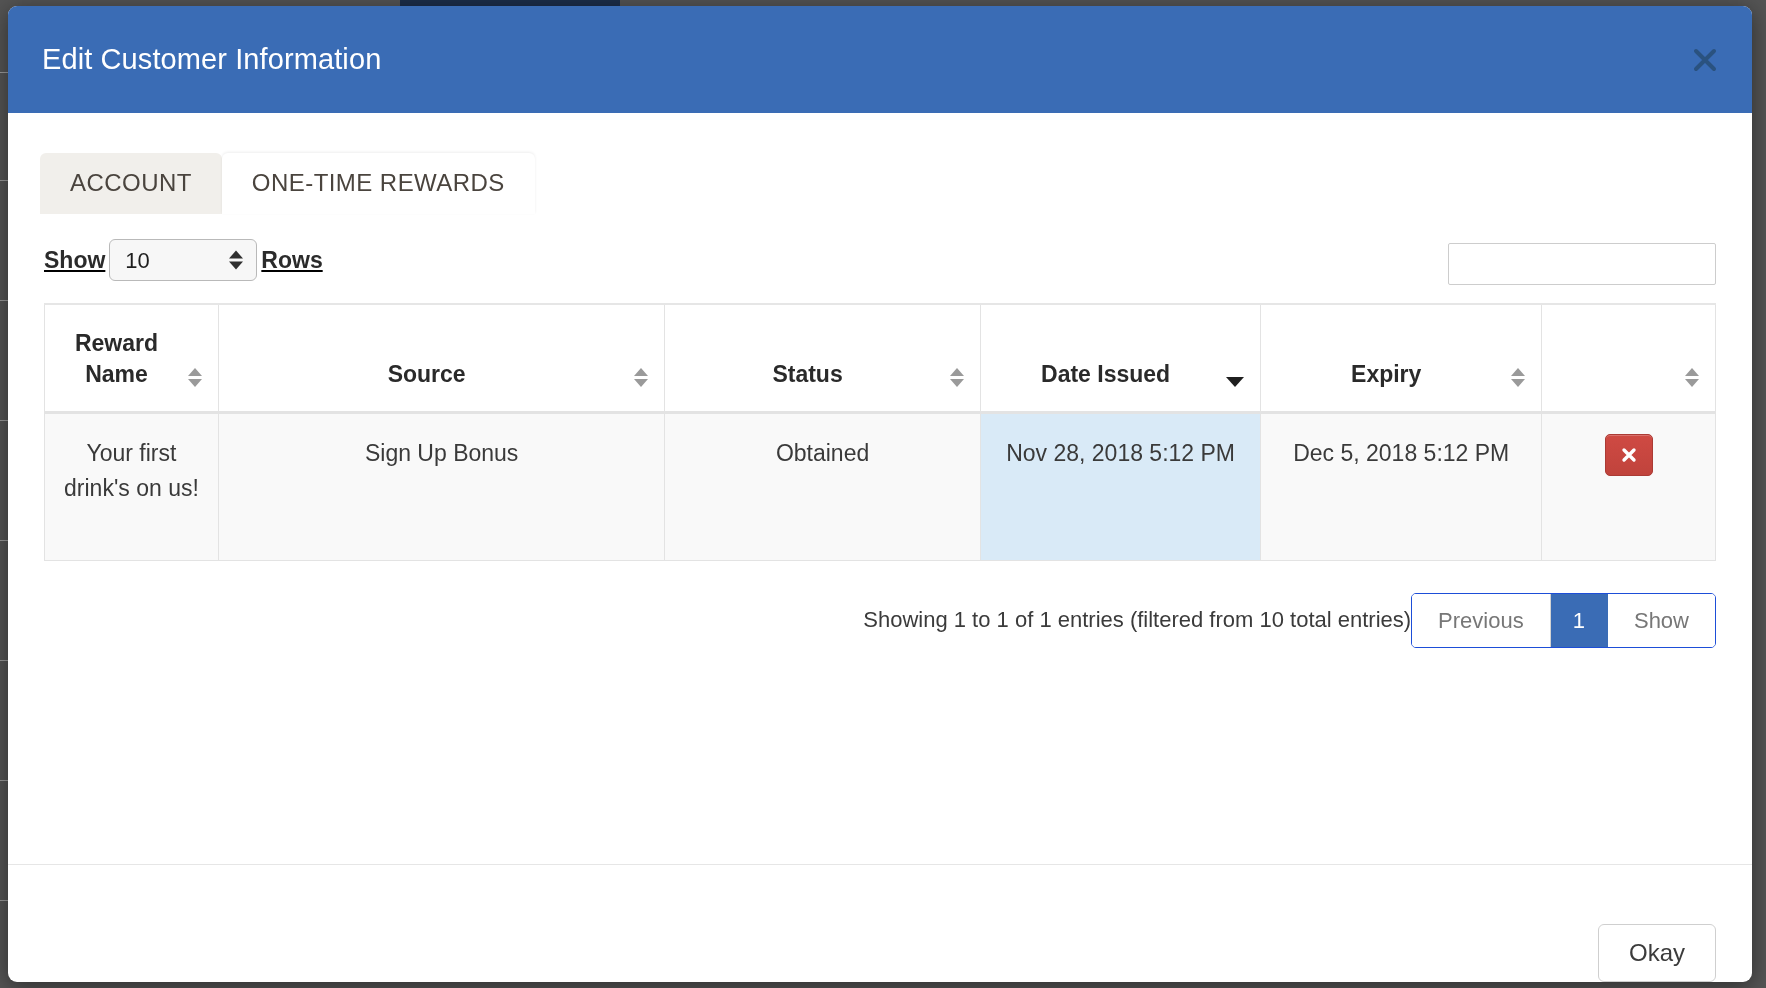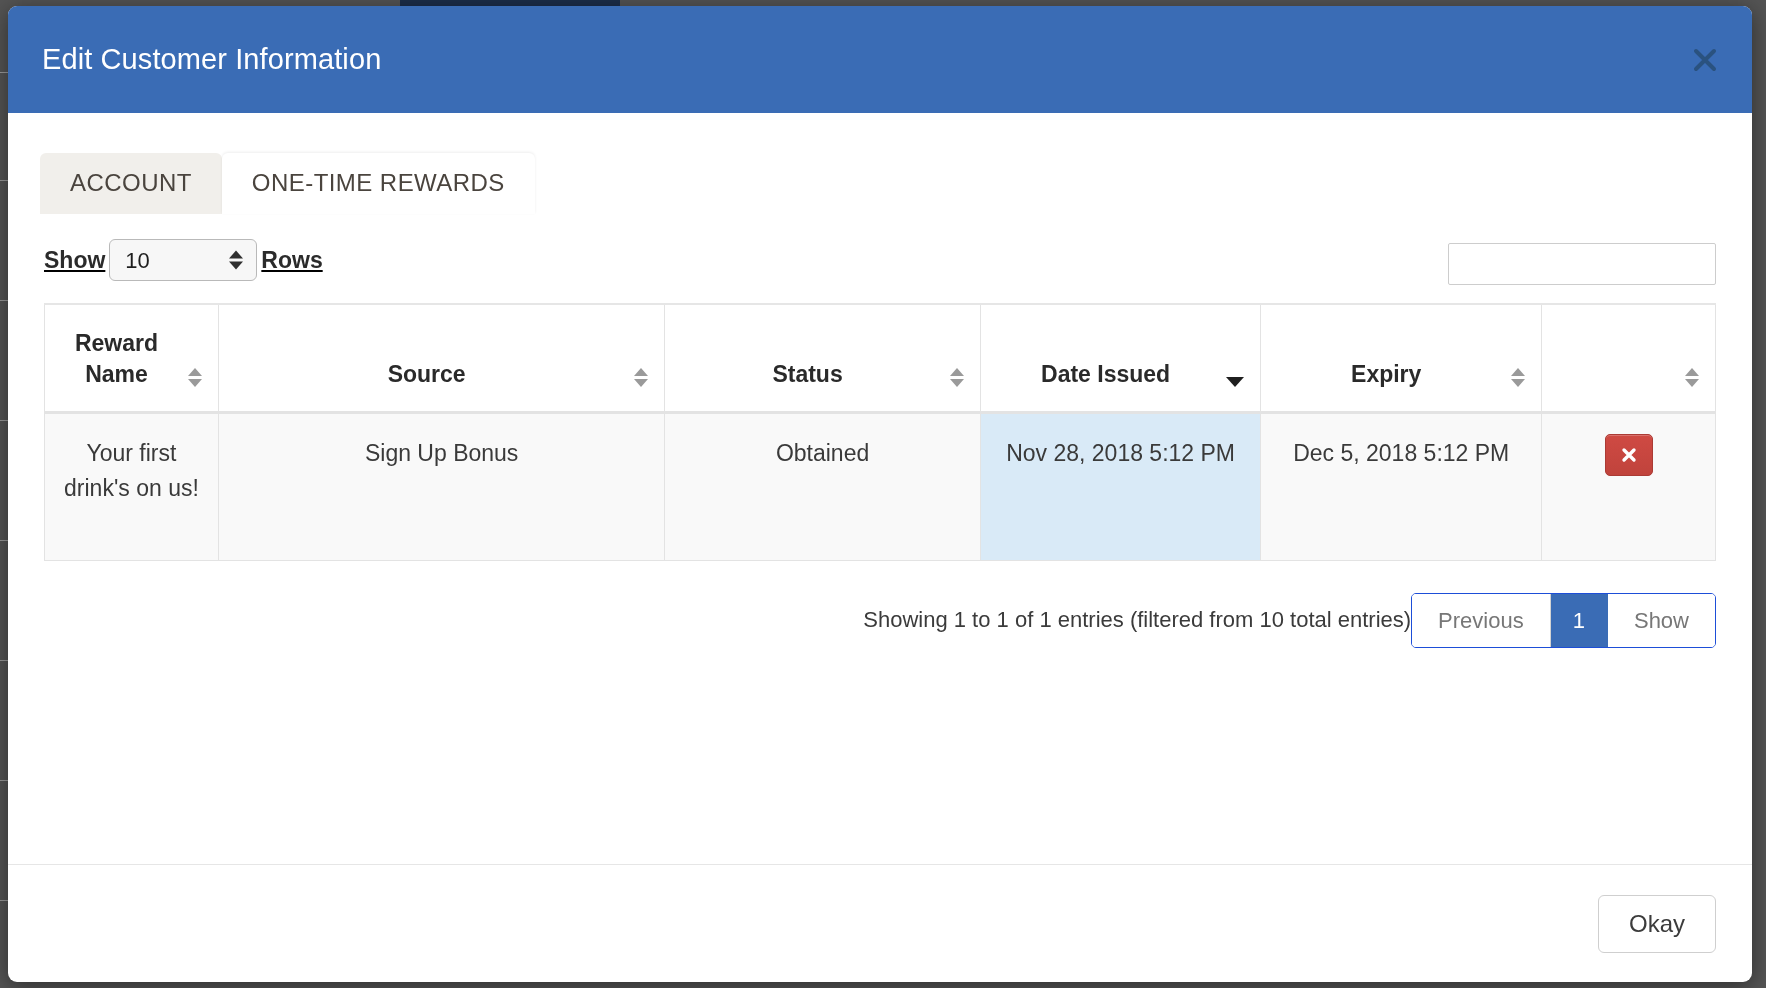--- a/index.html
+++ b/index.html
@@ -274,21 +274,21 @@
     border-right-color: #3a6cb5;
   }
   .pagination .page.num { padding: 14px 22px; }
 
   
   #modal-footer {
     flex: none;
     height: 118px;
     border-top: 1px solid #e6e6e6;
     display: flex;
-    align-items: center;
+    align-items: flex-end;
     justify-content: flex-end;
     padding: 0 36px;
   }
   #okay-btn {
     font-family: "Liberation Sans", sans-serif;
     font-size: 24px;
     color: #3c3c3c;
     background: #ffffff;
     border: 1px solid #cfcfcf;
     border-radius: 6px;

